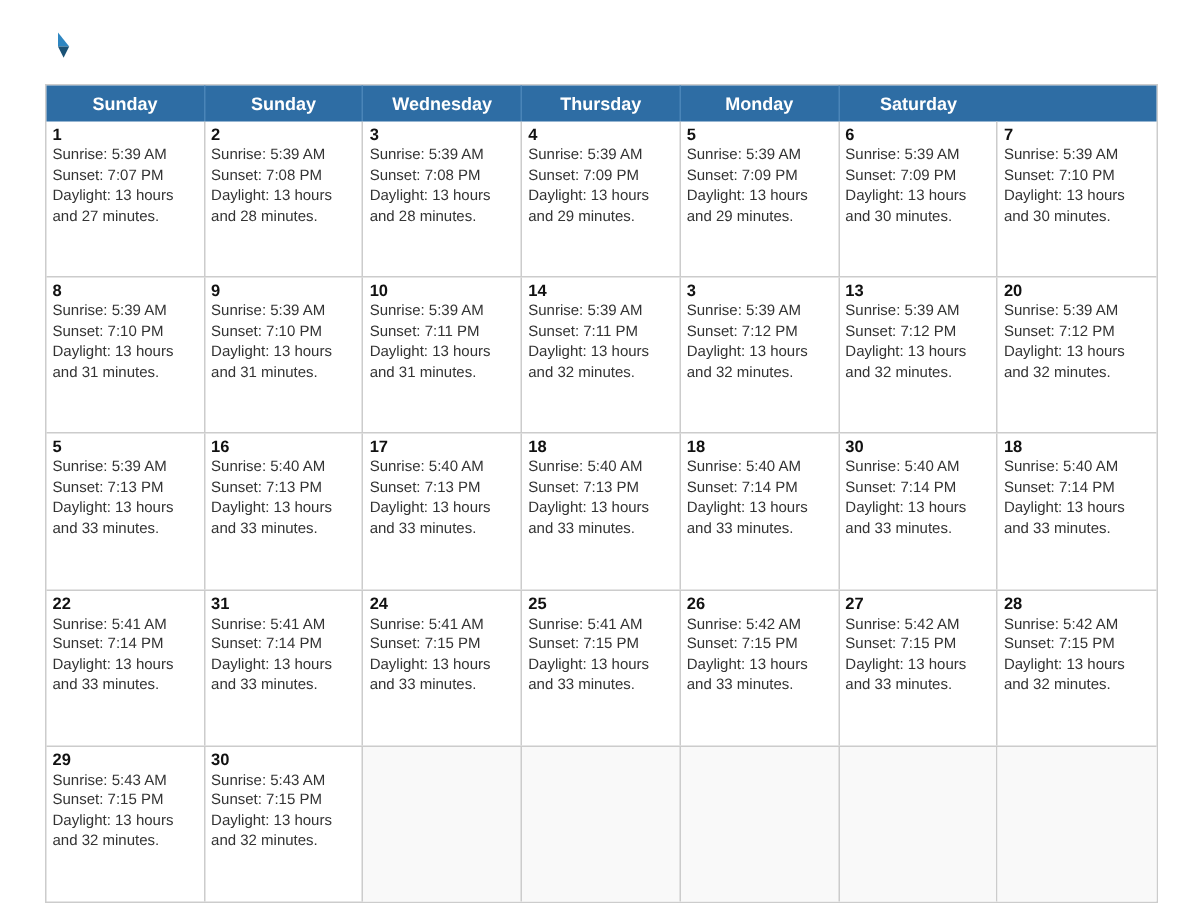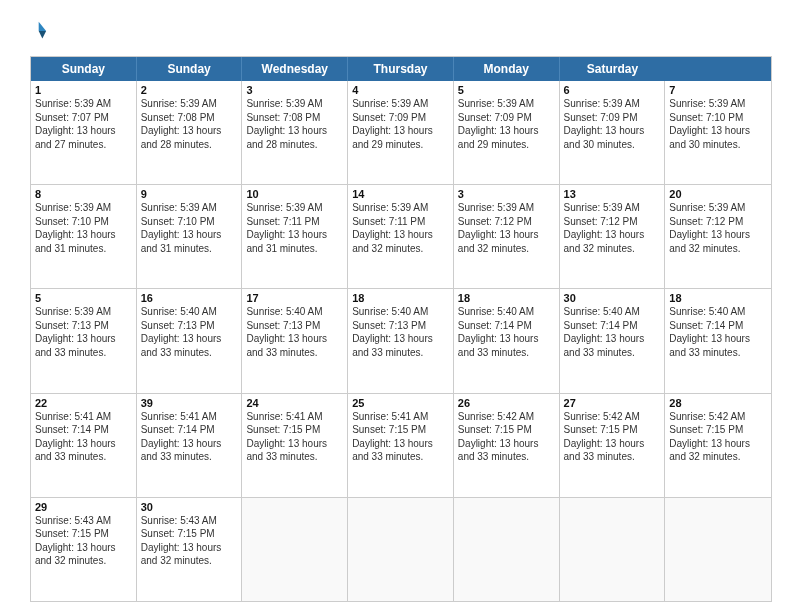--- a/index.html
+++ b/index.html
@@ -275,21 +275,21 @@
           </div>
         </div>
         <div class="cal-row">
           <div class="cal-cell">
             <span class="day-num">22</span>
             <div class="cell-text" style="white-space: pre-line;">Sunrise: 5:41 AM
 Sunset: 7:14 PM
 Daylight: 13 hours and 33 minutes.</div>
           </div>
           <div class="cal-cell">
-            <span class="day-num">39</span>
+            <span class="day-num">31</span>
             <div class="cell-text" style="white-space: pre-line;">Sunrise: 5:41 AM
 Sunset: 7:14 PM
 Daylight: 13 hours and 33 minutes.</div>
           </div>
           <div class="cal-cell">
             <span class="day-num">24</span>
             <div class="cell-text" style="white-space: pre-line;">Sunrise: 5:41 AM
 Sunset: 7:15 PM
 Daylight: 13 hours and 33 minutes.</div>
           </div>

